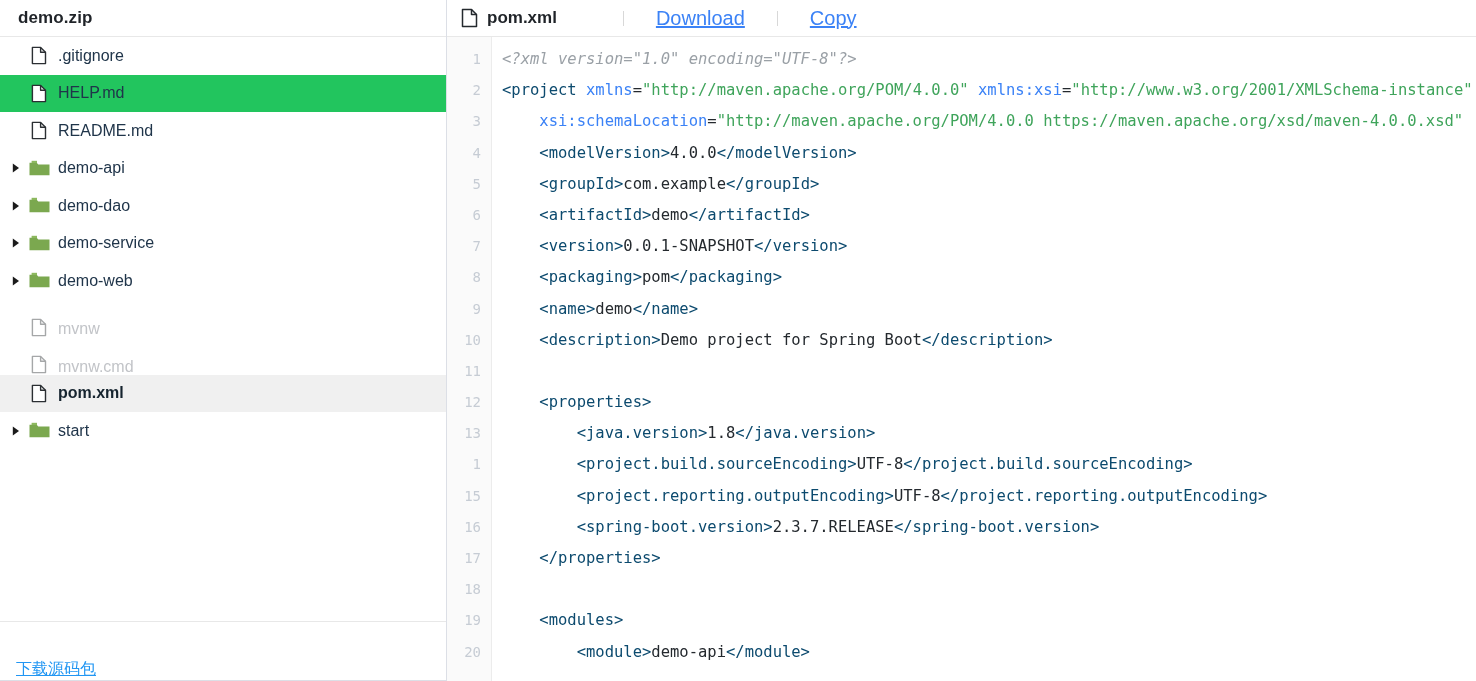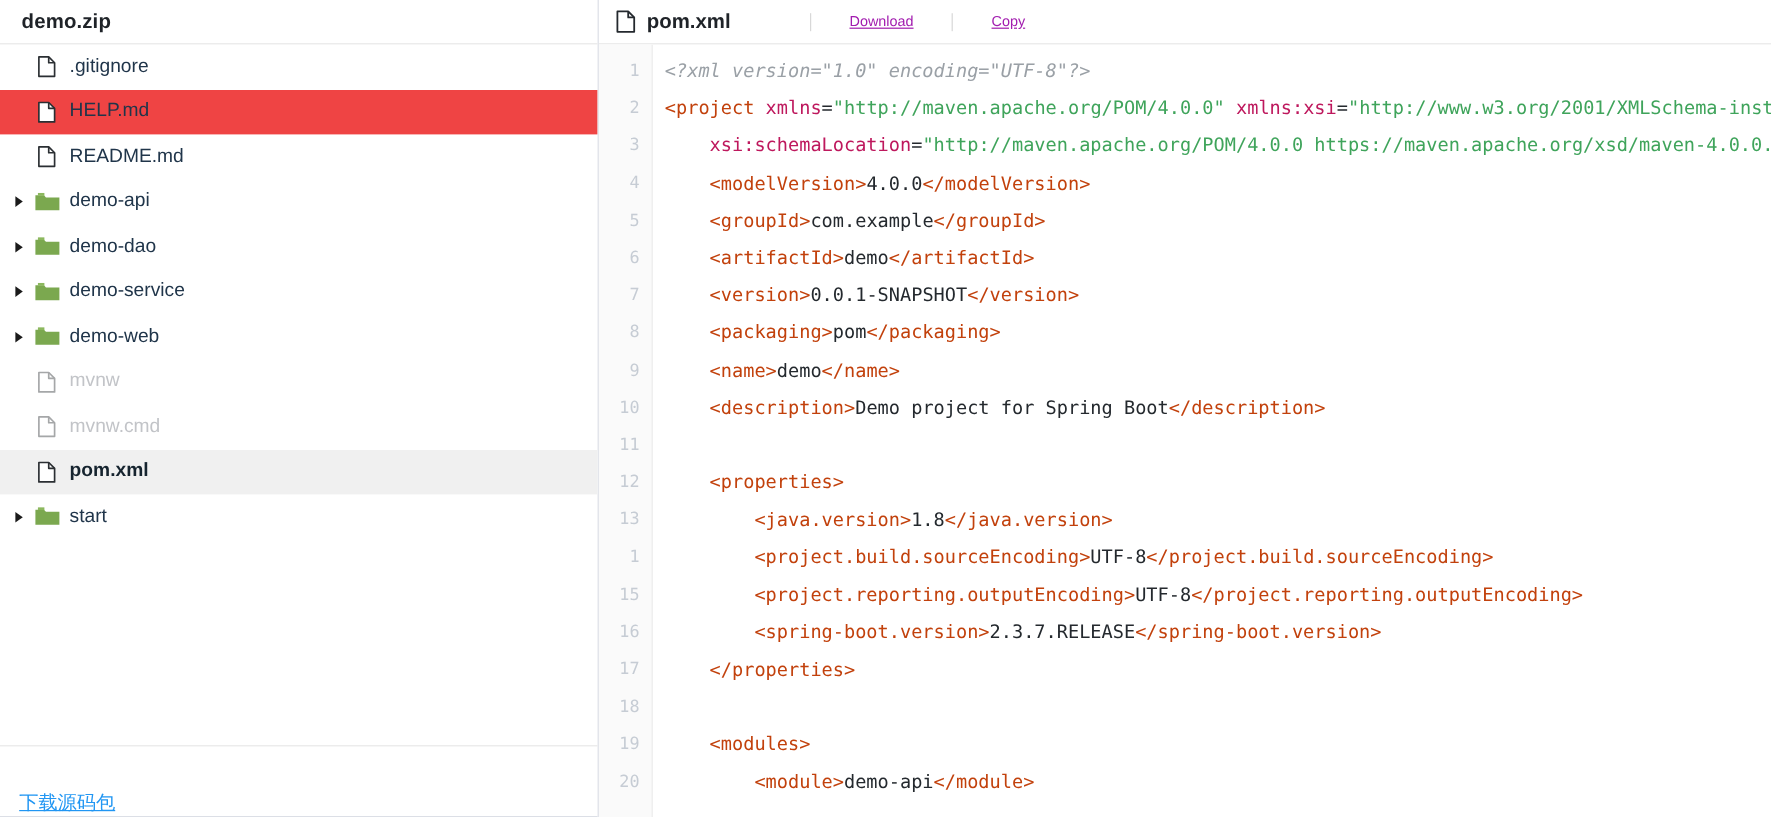--- a/index.html
+++ b/index.html
@@ -6,21 +6,21 @@
   html, body {
     width: 1476px; height: 681px;
     background: #ffffff;
     font-family: "Liberation Sans", sans-serif;
     overflow: hidden;
   }
   .app { display: flex; width: 1476px; height: 681px; }
 
   
   .sidebar {
-    width: 499px; height: 681px;
+    width: 447px; height: 681px;
     border-right: 1px solid #dcdfe6;
     display: flex; flex-direction: column;
     background: #fff;
   }
   .sidebar-header {
     height: 37px; min-height: 37px;
     display: flex; align-items: center;
     padding-left: 18px;
     border-bottom: 1px solid #e8e8e8;
   }
@@ -34,22 +34,22 @@
   }
   .tree-row {
     height: 37.5px;
     display: flex; align-items: center;
     padding-left: 8px;
     font-size: 16px;
     color: #20354a;
     white-space: nowrap;
   }
   .tree-row.selected { background: #f0f0f0; font-weight: bold; color: #16242f; }
-  .tree-row.hl { background: #ef4444; }
-  .tree-row.dim { color: #c2c4c8; }
+  .tree-row.hl { background: #22c55e; }
+  .tree-row.dim { color: #c2c4c8; align-items: flex-end; }
   .tree-row.dim .ficon svg { opacity: .42; }
 
   .caret {
     width: 16px; min-width: 16px; height: 16px;
     display: flex; align-items: center; justify-content: center;
     margin-right: 2px;
   }
   .caret svg { display: block; }
   .caret.empty { visibility: hidden; }
 
@@ -84,21 +84,21 @@
   .mh-icon { width: 24px; display: flex; align-items: center; }
   .mh-name {
     font-size: 17px; font-weight: bold; color: #1f2328;
     margin-right: 34px; margin-left: 2px;
   }
   .mh-sep {
     width: 1px; height: 15px; background: #d8d8d8;
     margin: 0 32px;
   }
   .mh-link {
-    font-size: 12px; color: #a21caf;
+    font-size: 20px; color: #3b82f6;
     text-decoration: underline; cursor: pointer;
   }
 
   .code-wrap { flex: 1; display: flex; overflow: hidden; position: relative; }
   .gutter {
     width: 45px; min-width: 45px;
     background: #fafafa;
     border-right: 1px solid #ececec;
     padding-top: 7px;
   }
@@ -112,22 +112,22 @@
     flex: 1; padding-top: 7px; padding-left: 10px;
     overflow: hidden;
     font-family: "DejaVu Sans Mono", monospace;
     font-size: 15.5px;
   }
   .code .ln {
     height: 31.2px; line-height: 31.2px;
     white-space: pre; color: #24292e;
   }
   .t-prolog { color: #9aa0a6; font-style: italic; }
-  .t-tag  { color: #c2410c; }
-  .t-attr { color: #be185d; }
+  .t-tag  { color: #0c4a6e; }
+  .t-attr { color: #3b82f6; }
   .t-val  { color: #3fa45b; }
   .t-txt  { color: #24292e; }
 </style>
 </head>
 <body>
 
 <div class="app">
 
   <div class="sidebar">
     <div class="sidebar-header">

